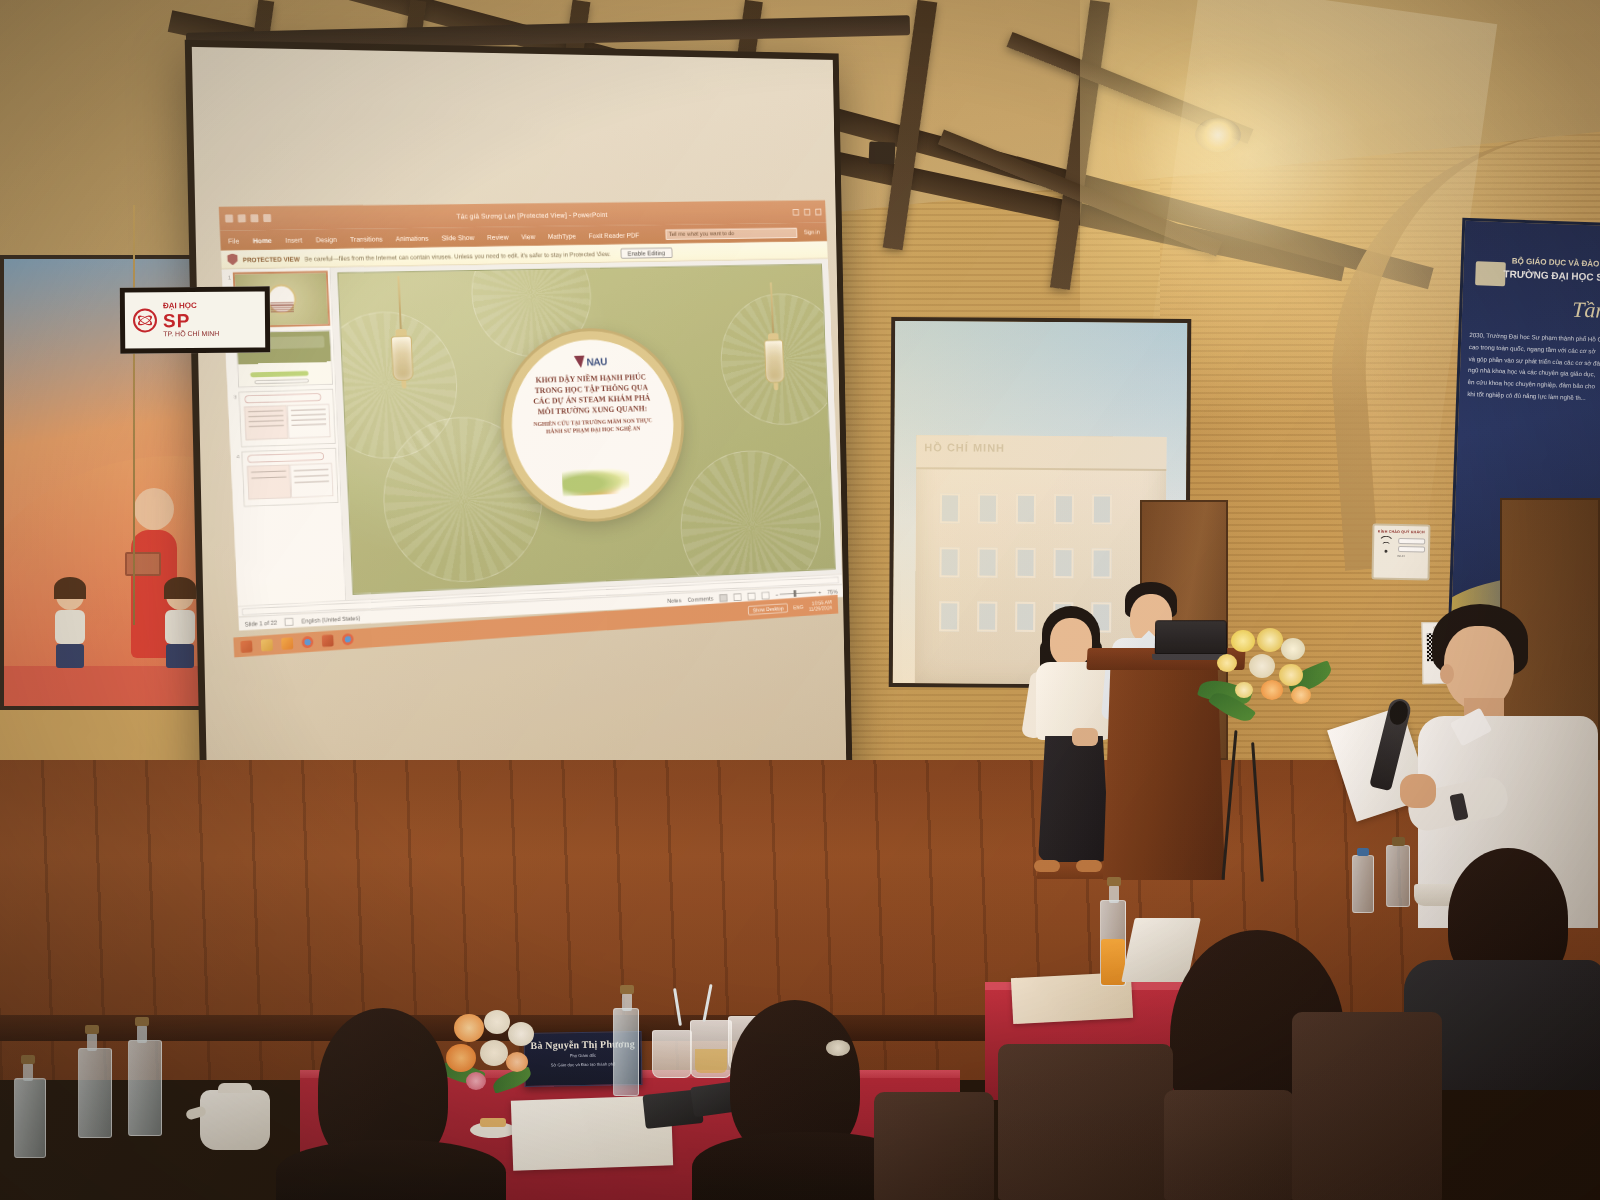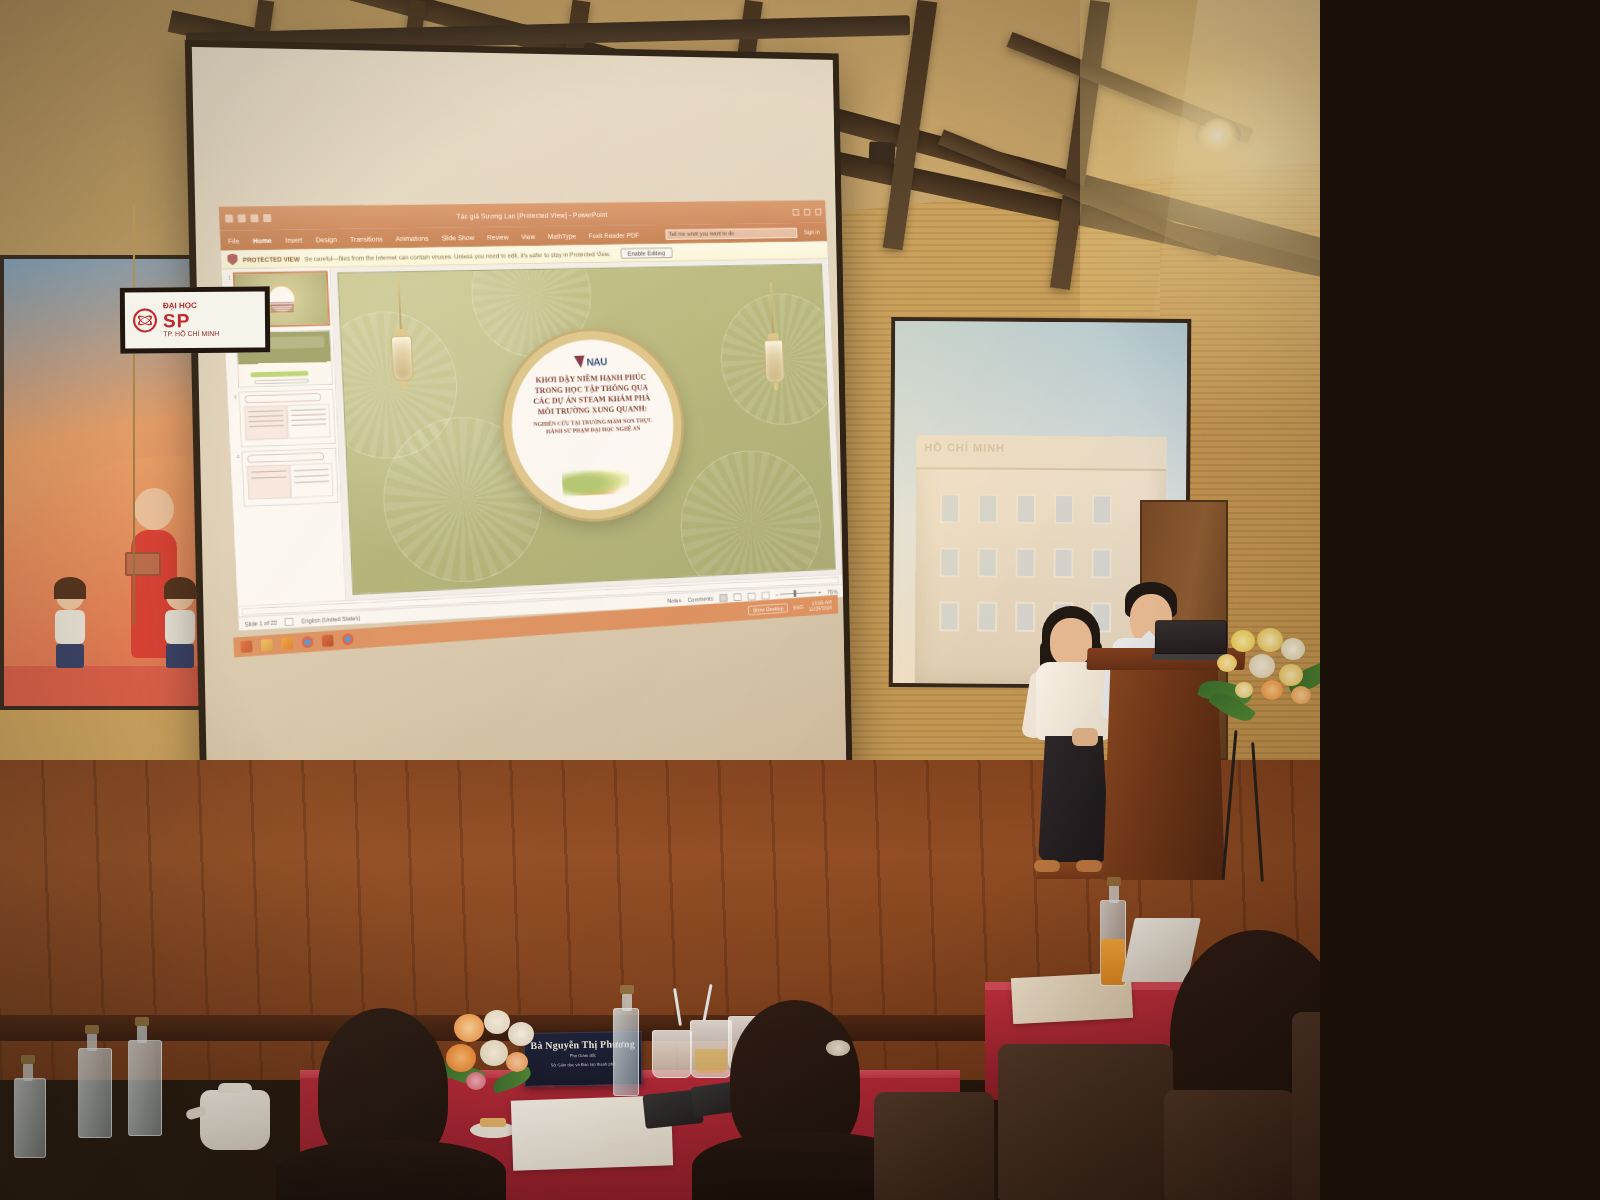--- a/index.html
+++ b/index.html
@@ -1,19 +1,19 @@
 <!DOCTYPE html>
 <html><head>
 <meta charset="utf-8">
 <style>
   * { margin:0; padding:0; box-sizing:border-box; }
   html,body { width:1600px; height:1200px; overflow:hidden; background:#1a1008; }
   body { font-family:"Liberation Sans", sans-serif; }
 
-  #scene { position:relative; width:1320px; height:1200px; overflow:hidden; }
+  #scene { position:relative; width:1600px; height:1200px; overflow:hidden; }
 
   
   .wall-left {
     position:absolute; left:0; top:0; width:640px; height:760px;
     background:
       repeating-linear-gradient(0deg, rgba(120,80,30,.20) 0 2px, rgba(215,170,95,0) 2px 6px),
       linear-gradient(110deg,#caa05a 0%,#d8b druk 0%,#d6ad66 40%,#c59a54 100%);
     background-color:#cfa55e;
   }
   .wall-right {

